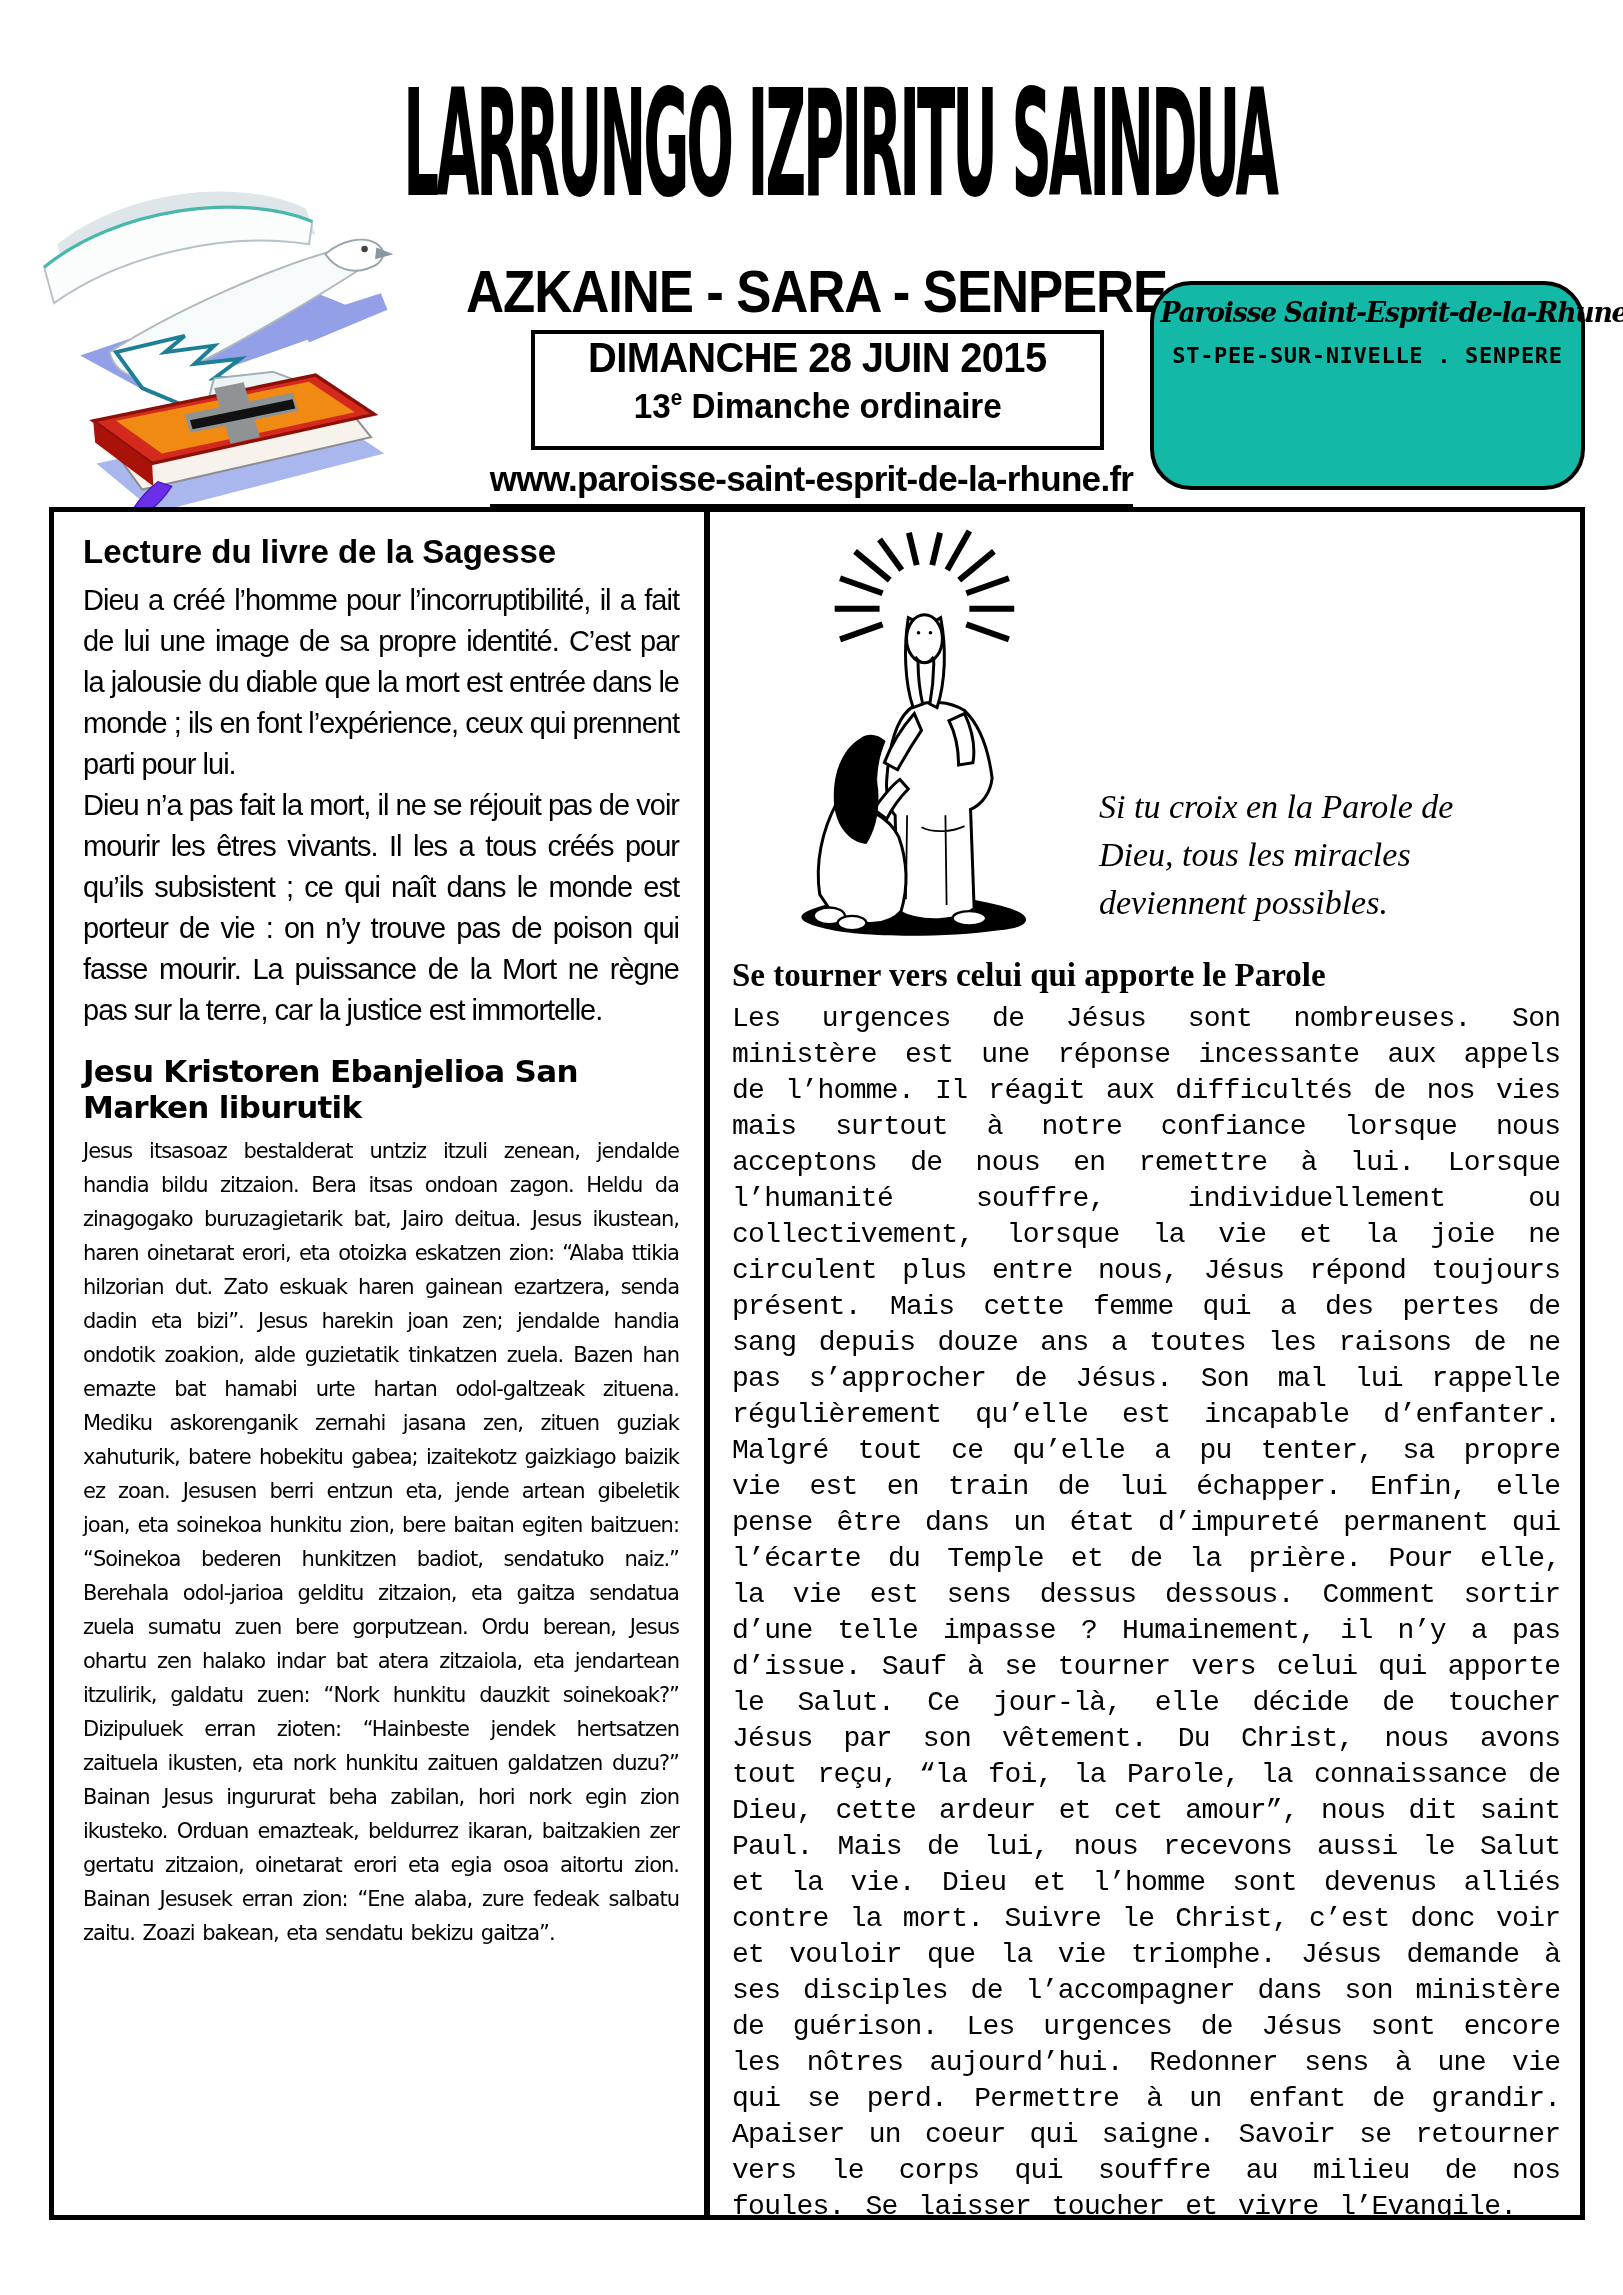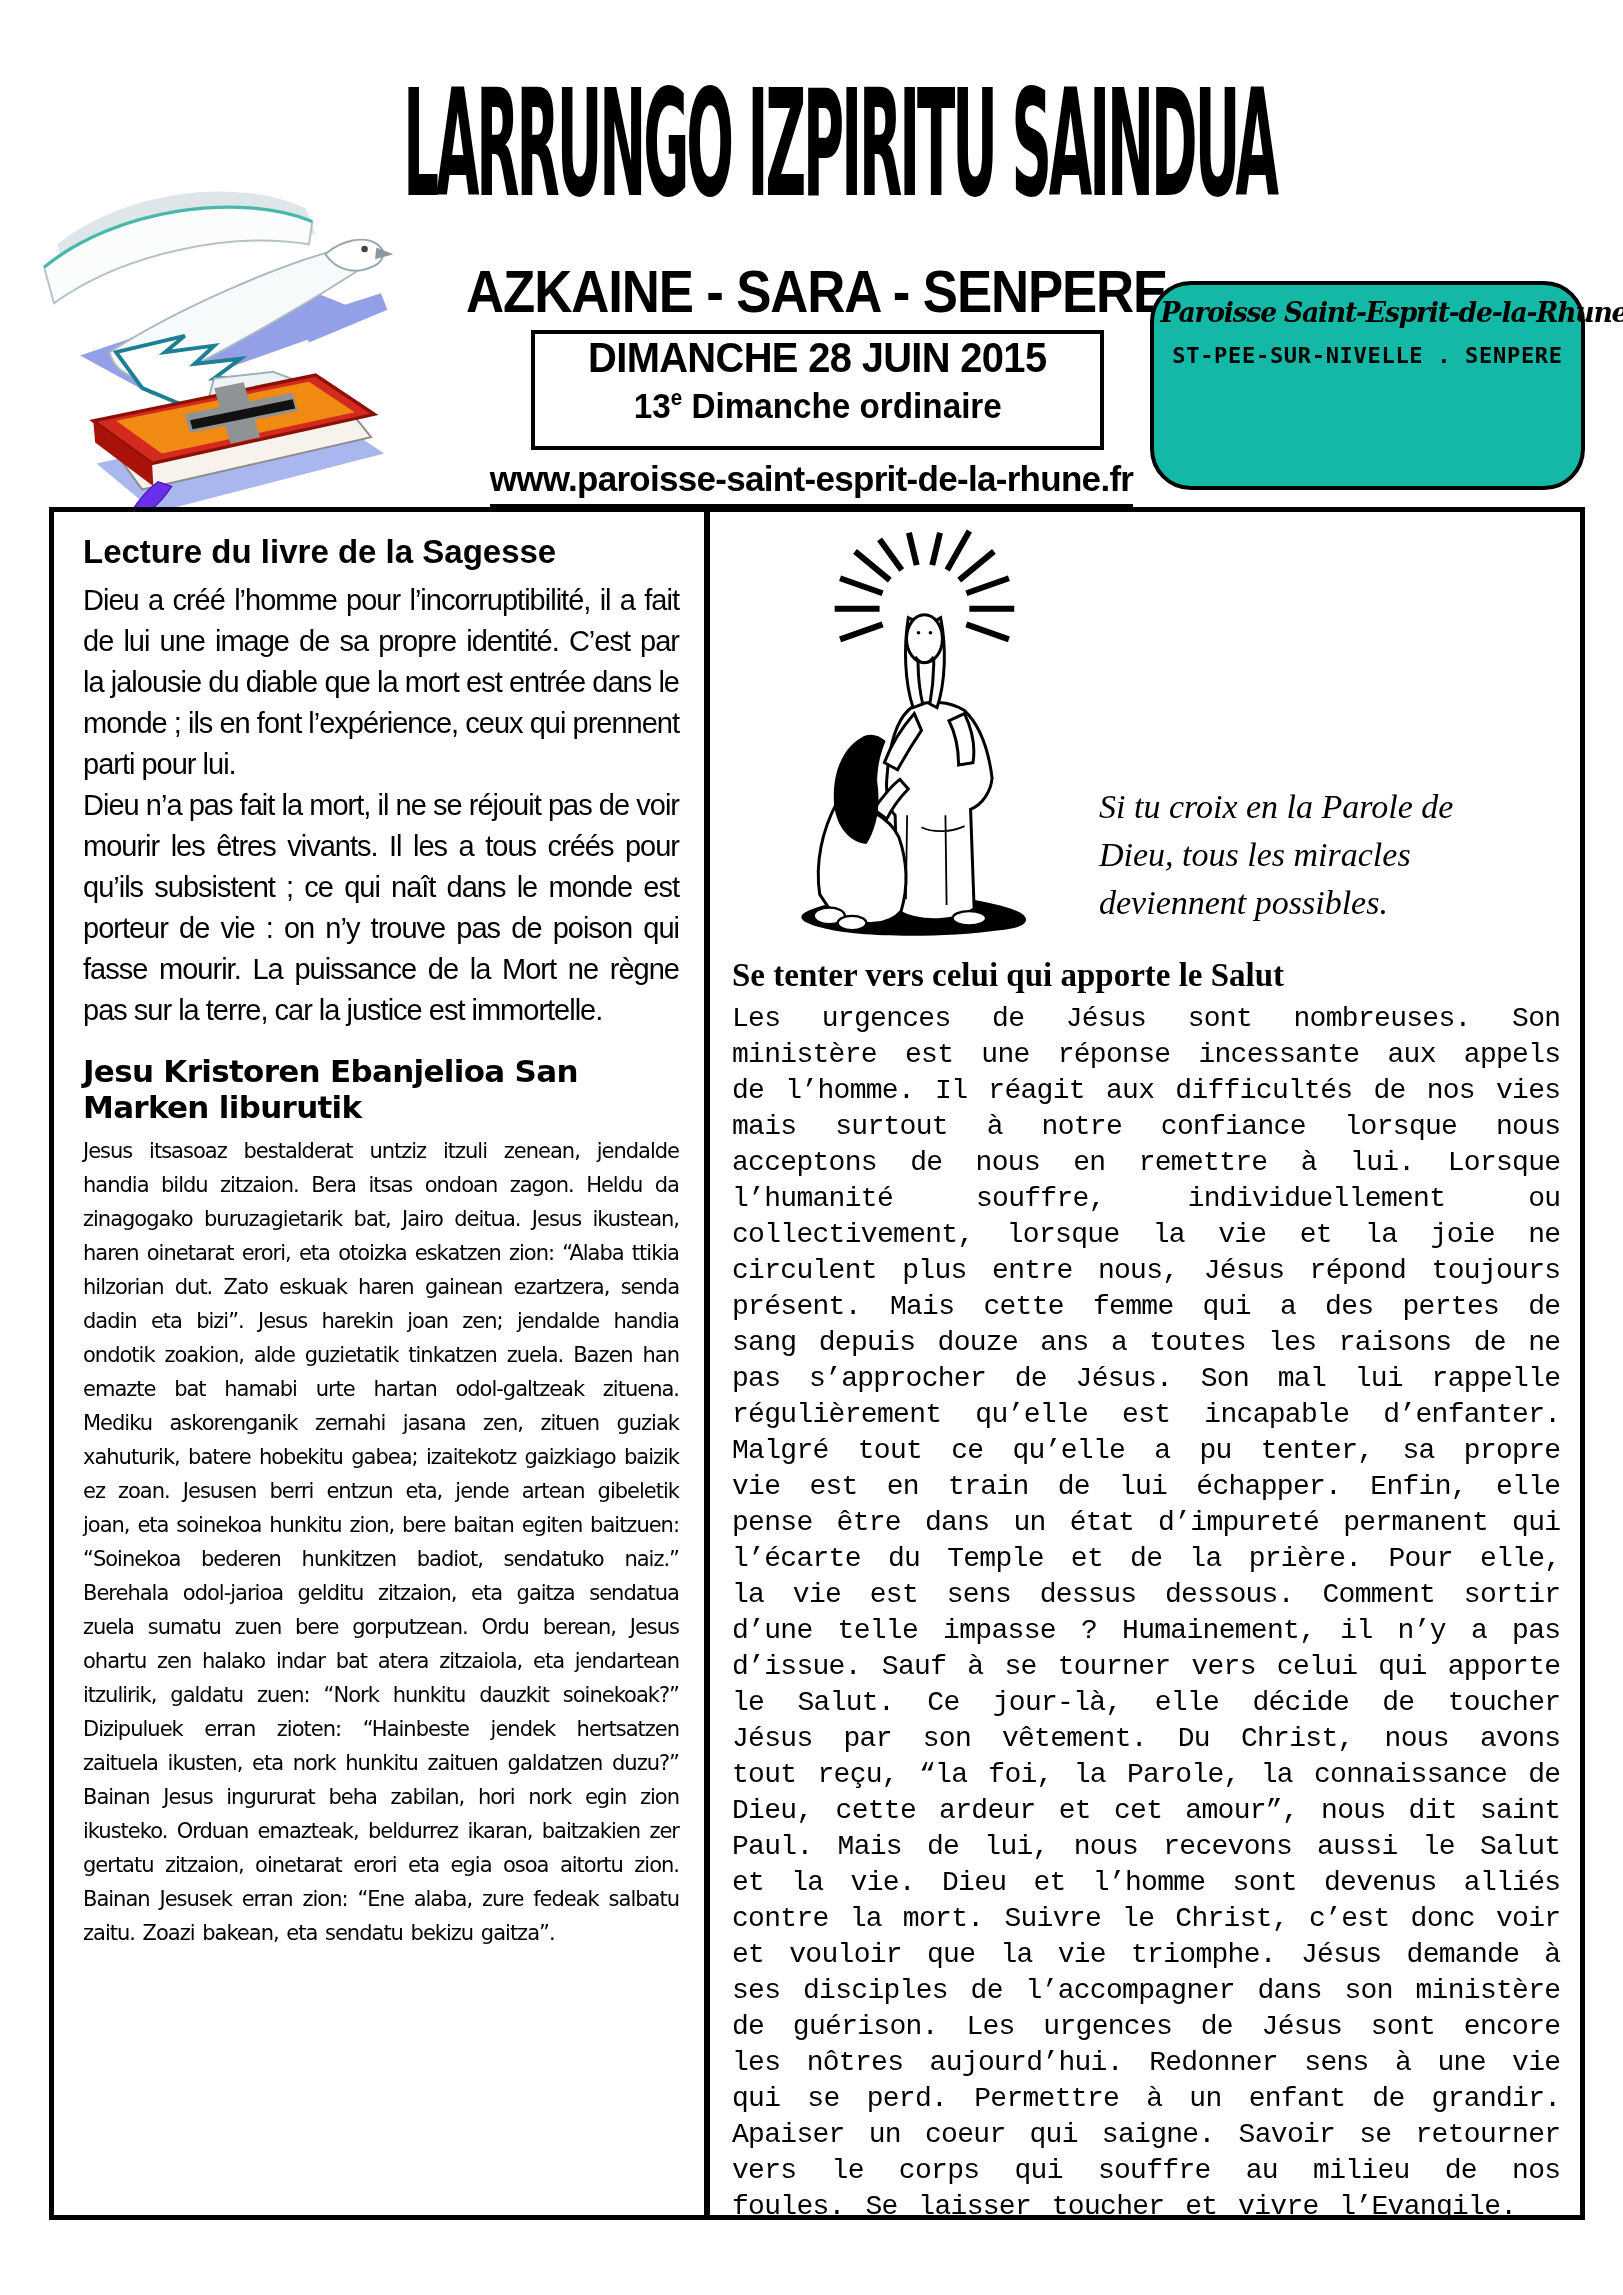--- a/index.html
+++ b/index.html
@@ -149,21 +149,21 @@
             <path d="M170 470 C186 448 200 430 214 420 L228 436 C214 450 202 466 192 486 Z" fill="#fff" stroke="#000" stroke-width="5"></path>
             <ellipse cx="96" cy="648" rx="26" ry="14" fill="#fff" stroke="#000" stroke-width="4"></ellipse>
             <ellipse cx="134" cy="660" rx="24" ry="12" fill="#fff" stroke="#000" stroke-width="4"></ellipse>
             <path d="M150 350 C118 368 100 410 104 462 C108 500 130 525 158 528 C176 500 182 462 176 424 C170 392 162 366 150 350 Z" fill="#000"></path>
             <path d="M150 350 C160 342 178 344 190 356 C180 380 176 402 176 424 C168 394 158 368 150 350 Z" fill="#000"></path>
           </g>
         </svg>
         <div class="quote">Si tu croix en la Parole de Dieu, tous les miracles deviennent possibles.</div>
       </div>
 
-      <div class="h-right">Se tenter vers celui qui apporte le Salut</div>
+      <div class="h-right">Se tourner vers celui qui apporte le Parole</div>
       <p class="p-right">Les urgences de Jésus sont nombreuses. Son ministère est une réponse incessante aux appels de l’homme. Il réagit aux difficultés de nos vies mais surtout à notre confiance lorsque nous acceptons de nous en remettre à lui. Lorsque l’humanité souffre, individuellement ou collectivement, lorsque la vie et la joie ne circulent plus entre nous, Jésus répond toujours présent. Mais cette femme qui a des pertes de sang depuis douze ans a toutes les raisons de ne pas s’approcher de Jésus. Son mal lui rappelle régulièrement qu’elle est incapable d’enfanter. Malgré tout ce qu’elle a pu tenter, sa propre vie est en train de lui échapper. Enfin, elle pense être dans un état d’impureté permanent qui l’écarte du Temple et de la prière. Pour elle, la vie est sens dessus dessous. Comment sortir d’une telle impasse ? Humainement, il n’y a pas d’issue. Sauf à se tourner vers celui qui apporte le Salut. Ce jour-là, elle décide de toucher Jésus par son vêtement. Du Christ, nous avons tout reçu, “la foi, la Parole, la connaissance de Dieu, cette ardeur et cet amour”, nous dit saint Paul. Mais de lui, nous recevons aussi le Salut et la vie. Dieu et l’homme sont devenus alliés contre la mort. Suivre le Christ, c’est donc voir et vouloir que la vie triomphe. Jésus demande à ses disciples de l’accompagner dans son ministère de guérison. Les urgences de Jésus sont encore les nôtres aujourd’hui. Redonner sens à une vie qui se perd. Permettre à un enfant de grandir. Apaiser un coeur qui saigne. Savoir se retourner vers le corps qui souffre au milieu de nos foules. Se laisser toucher et vivre l’Evangile.</p>
       <div class="signature"><span>Père Vincent Leclerq, </span><span class="role">assomptionniste.</span></div>
 
     </div>
   </div>
 
 </div>
 
 
 </body></html>

